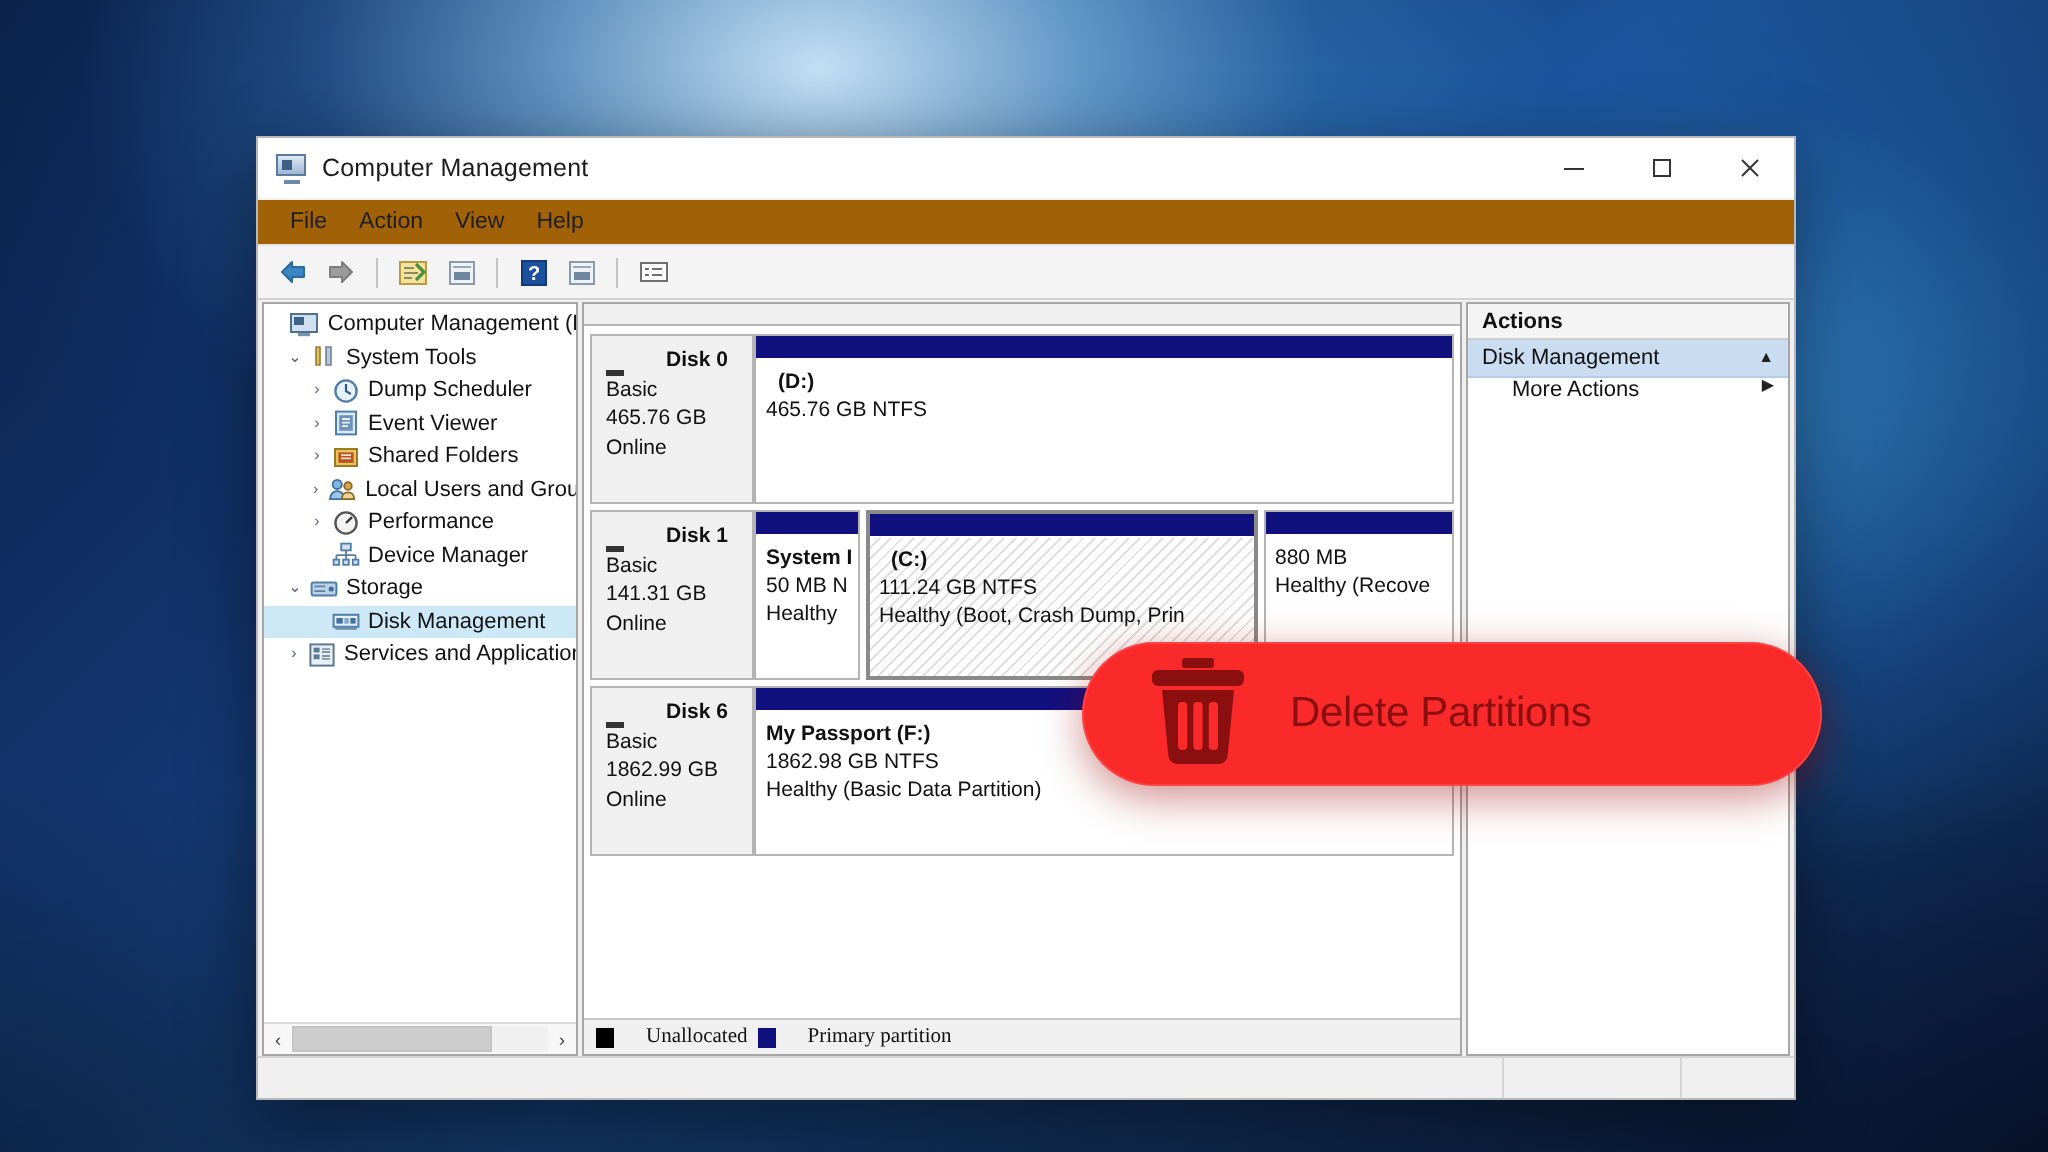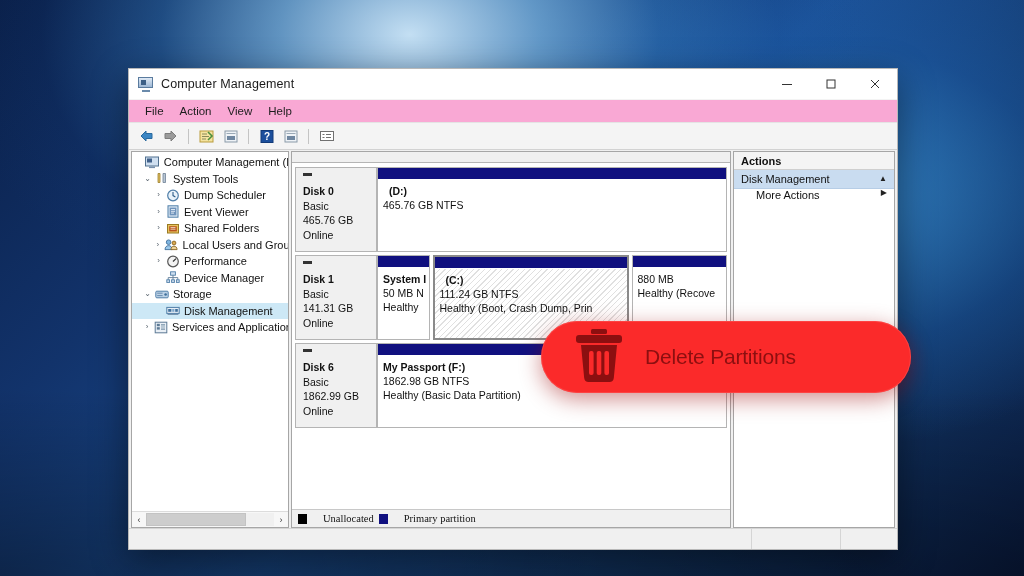--- a/index.html
+++ b/index.html
@@ -42,21 +42,21 @@
   .title-ico{width:16px;height:16px;margin:0 7px 0 9px;position:relative;flex:0 0 16px;}
   .title-ico .mon{position:absolute;left:0;top:1px;width:15px;height:11px;background:linear-gradient(#dfe9f5,#9db7d4);border:1px solid #5a7b9e;box-sizing:border-box;}
   .title-ico .mon::after{content:"";position:absolute;left:2px;top:2px;width:5px;height:5px;background:#3c5f86;}
   .title-ico .base{position:absolute;left:4px;bottom:0;width:8px;height:2px;background:#6a8aab;}
   .title-text{font-size:12.5px;color:#1b1b1b;letter-spacing:.1px;}
   .winbtns{position:absolute;right:0;top:0;height:30px;display:flex;}
   .winbtn{width:44px;height:30px;display:flex;align-items:center;justify-content:center;color:#333;font-size:12px;line-height:1;}
   .winbtn svg{display:block;}
 
   .menubar{
-    height:22px;flex:0 0 22px;background:#f9a8d4;display:flex;align-items:center;padding-left:8px;
+    height:22px;flex:0 0 22px;background:#a16207;display:flex;align-items:center;padding-left:8px;
     border-bottom:1px solid #e4e4e4;
   }
   .menu-item{font-size:11.5px;color:#1d1d1d;padding:0 8px;line-height:22px;}
 
   .toolbar{
     height:26px;flex:0 0 26px;background:#f4f4f4;display:flex;align-items:center;padding-left:7px;
     border-bottom:1px solid #d2d2d2;gap:3px;
   }
   .tb{width:21px;height:20px;display:flex;align-items:center;justify-content:center;position:relative;}
   .tb svg{display:block;}
@@ -91,21 +91,21 @@
     border:1px solid #a6a6a6;background:#ffffff;
   }
   .cp-topbar{height:10px;flex:0 0 10px;background:#f0f0f0;border-bottom:1px solid #b5b5b5;}
   .disk-area{flex:1 1 auto;background:#ffffff;overflow:hidden;position:relative;padding:4px 0 0 0;min-height:0;}
 
   .disk-row{display:flex;height:85px;margin:0 3px 3px 3px;}
   .disk-info{
     width:82px;flex:0 0 82px;border:1px solid #b4b4b4;background:#f0f0f0;
     padding:5px 0 0 7px;box-sizing:border-box;font-size:10.5px;color:#111;line-height:14.5px;
   }
-  .disk-info .dn{font-weight:bold;display:flex;align-items:flex-start;gap:8px;flex-direction:column;}
+  .disk-info .dn{font-weight:bold;display:flex;align-items:flex-end;gap:21px;}
   .dn .bar{display:inline-block;width:9px;height:3px;background:#333;}
   .disk-parts{flex:1 1 auto;display:flex;gap:3px;min-width:0;}
   .part{
     border:1px solid #b4b4b4;background:#ffffff;box-sizing:border-box;
     display:flex;flex-direction:column;overflow:hidden;position:relative;min-width:0;
   }
   .part .pbar{height:11px;flex:0 0 11px;background:#10107f;border-bottom:1px solid #ffffff;}
   .part .pbody{flex:1 1 auto;padding:4px 5px 0 5px;font-size:10.5px;color:#111;line-height:14px;white-space:nowrap;overflow:hidden;}
   .part .pbody .p1{font-weight:bold;padding-left:6px;}
   .part.selected{border:2px solid #8a8a8a;}

